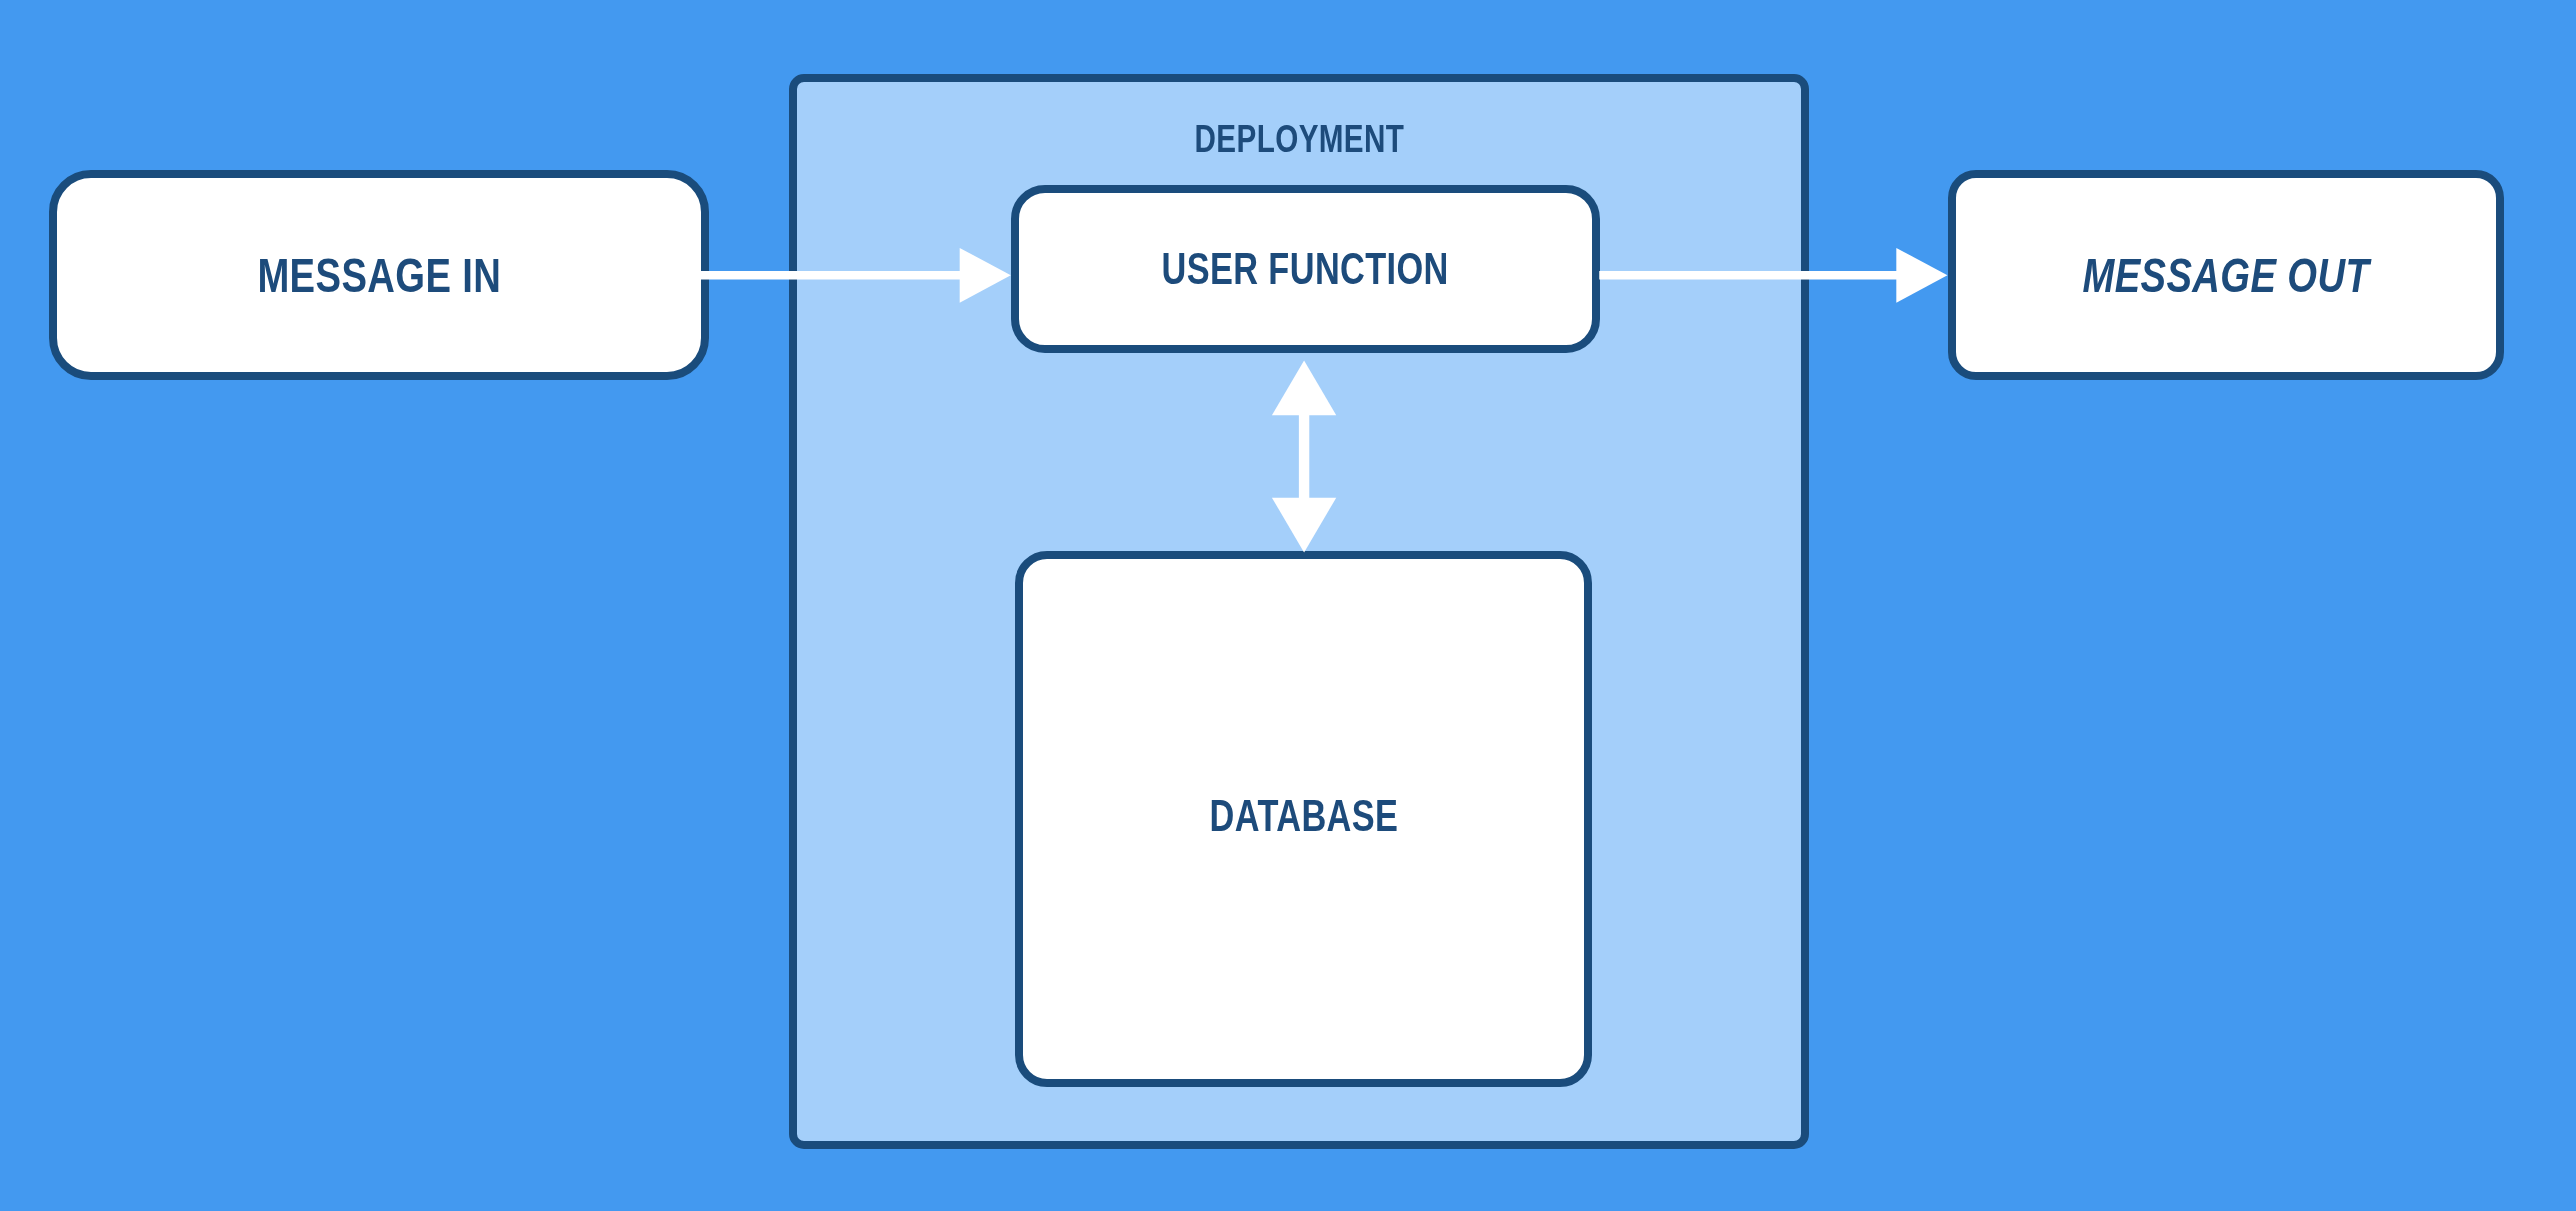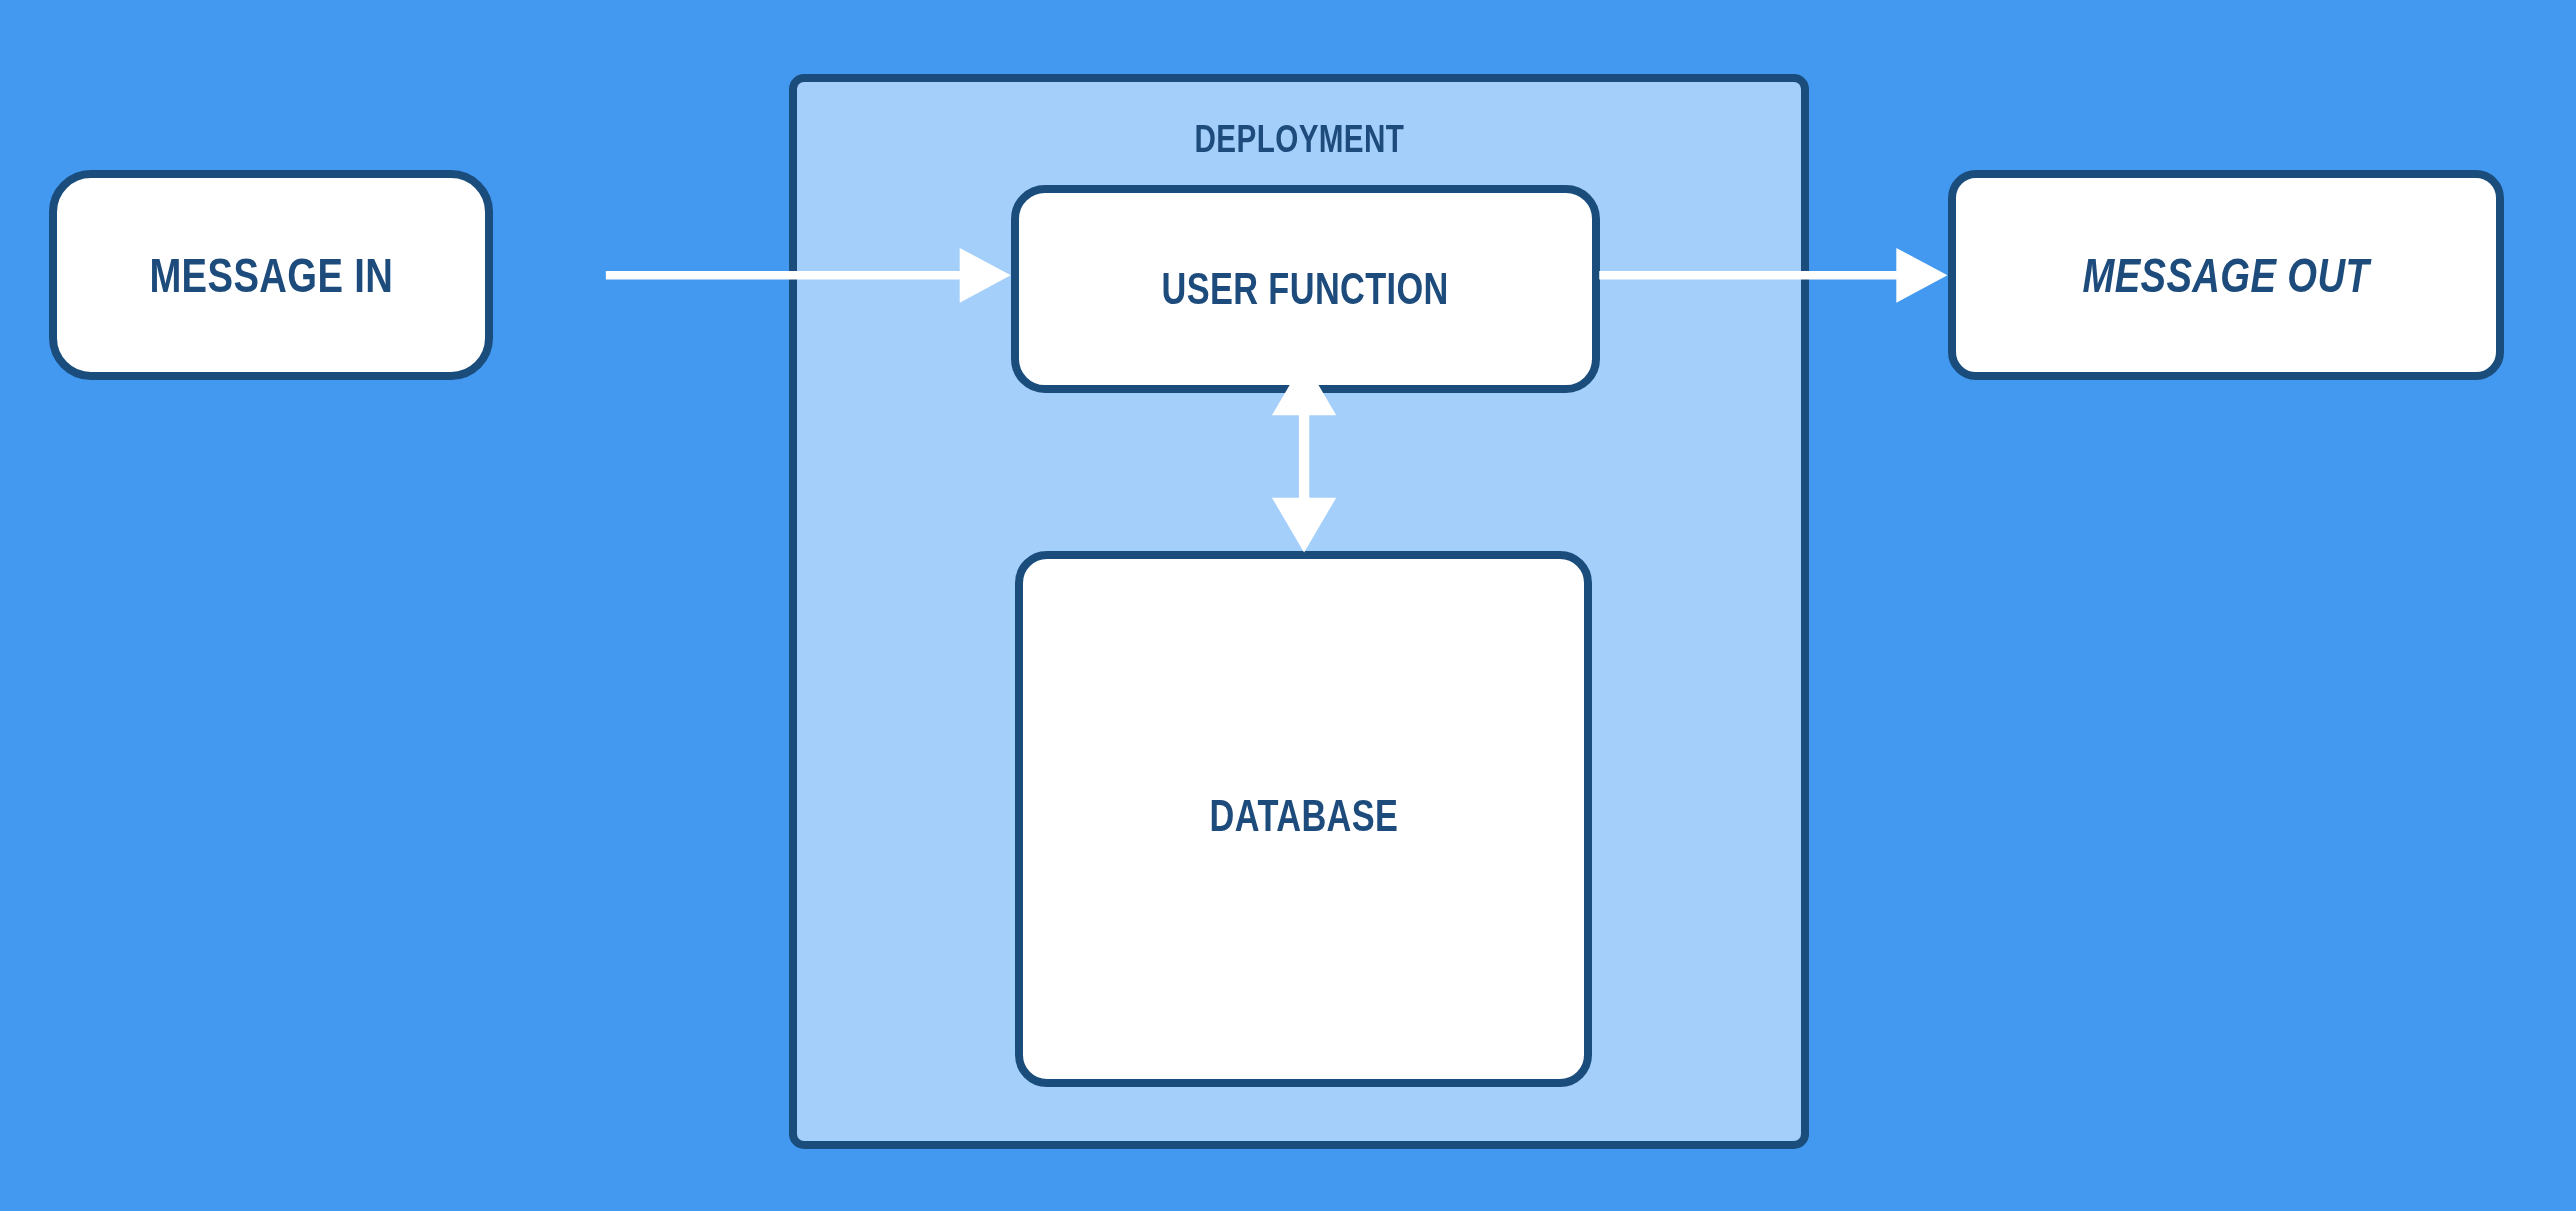--- a/index.html
+++ b/index.html
@@ -39,21 +39,21 @@
     line-height: 1;
     transform: scaleX(0.78);
     transform-origin: center center;
     white-space: nowrap;
   }
 
   
   #message-in-node {
     left: 49px;
     top: 170px;
-    width: 444px;
+    width: 660px;
     height: 210px;
     border-radius: 42px;
   }
   #message-in-node .node-label { font-size: 49px; }
 
   
   #message-out-node {
     left: 1948px;
     top: 170px;
     width: 556px;
@@ -92,21 +92,21 @@
   #deployment-title span {
     display: inline-block;
     transform: scaleX(0.78);
   }
 
   
   #user-function-node {
     left: 1011px;
     top: 185px;
     width: 589px;
-    height: 208px;
+    height: 168px;
     border-radius: 34px;
   }
   #user-function-node .node-label { font-size: 44px; }
 
   
   #database-node {
     left: 1015px;
     top: 551px;
     width: 577px;
     height: 536px;

